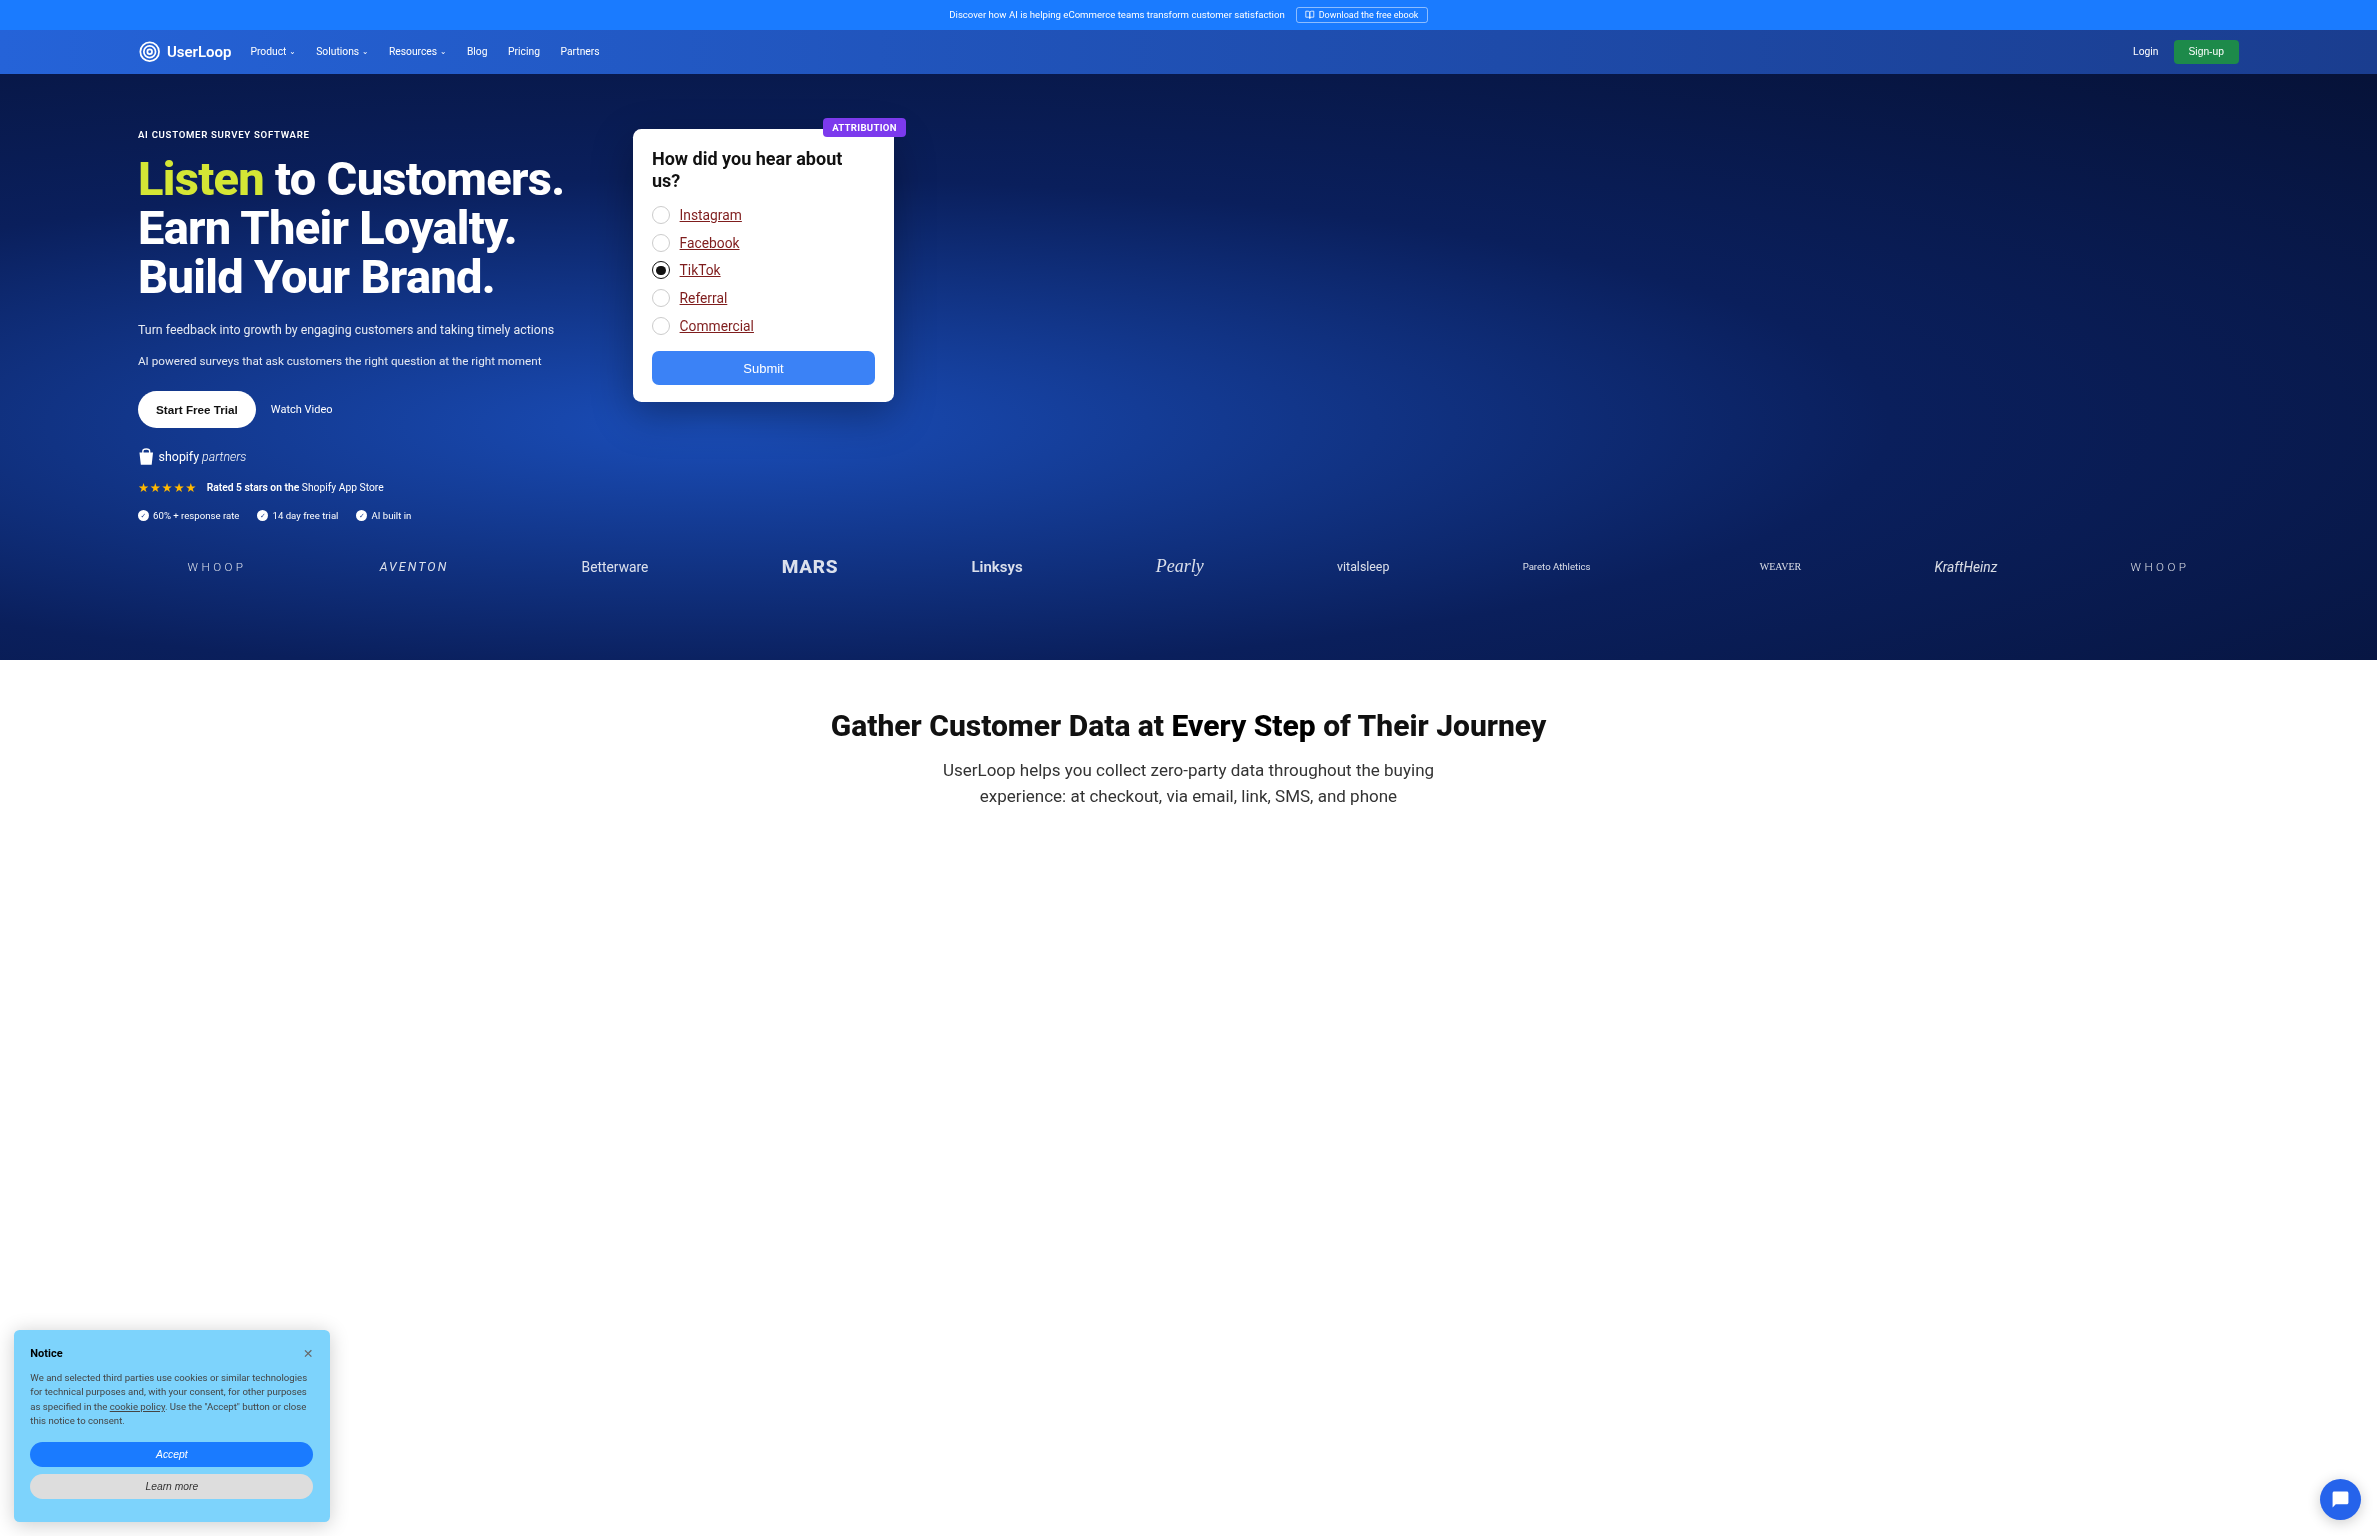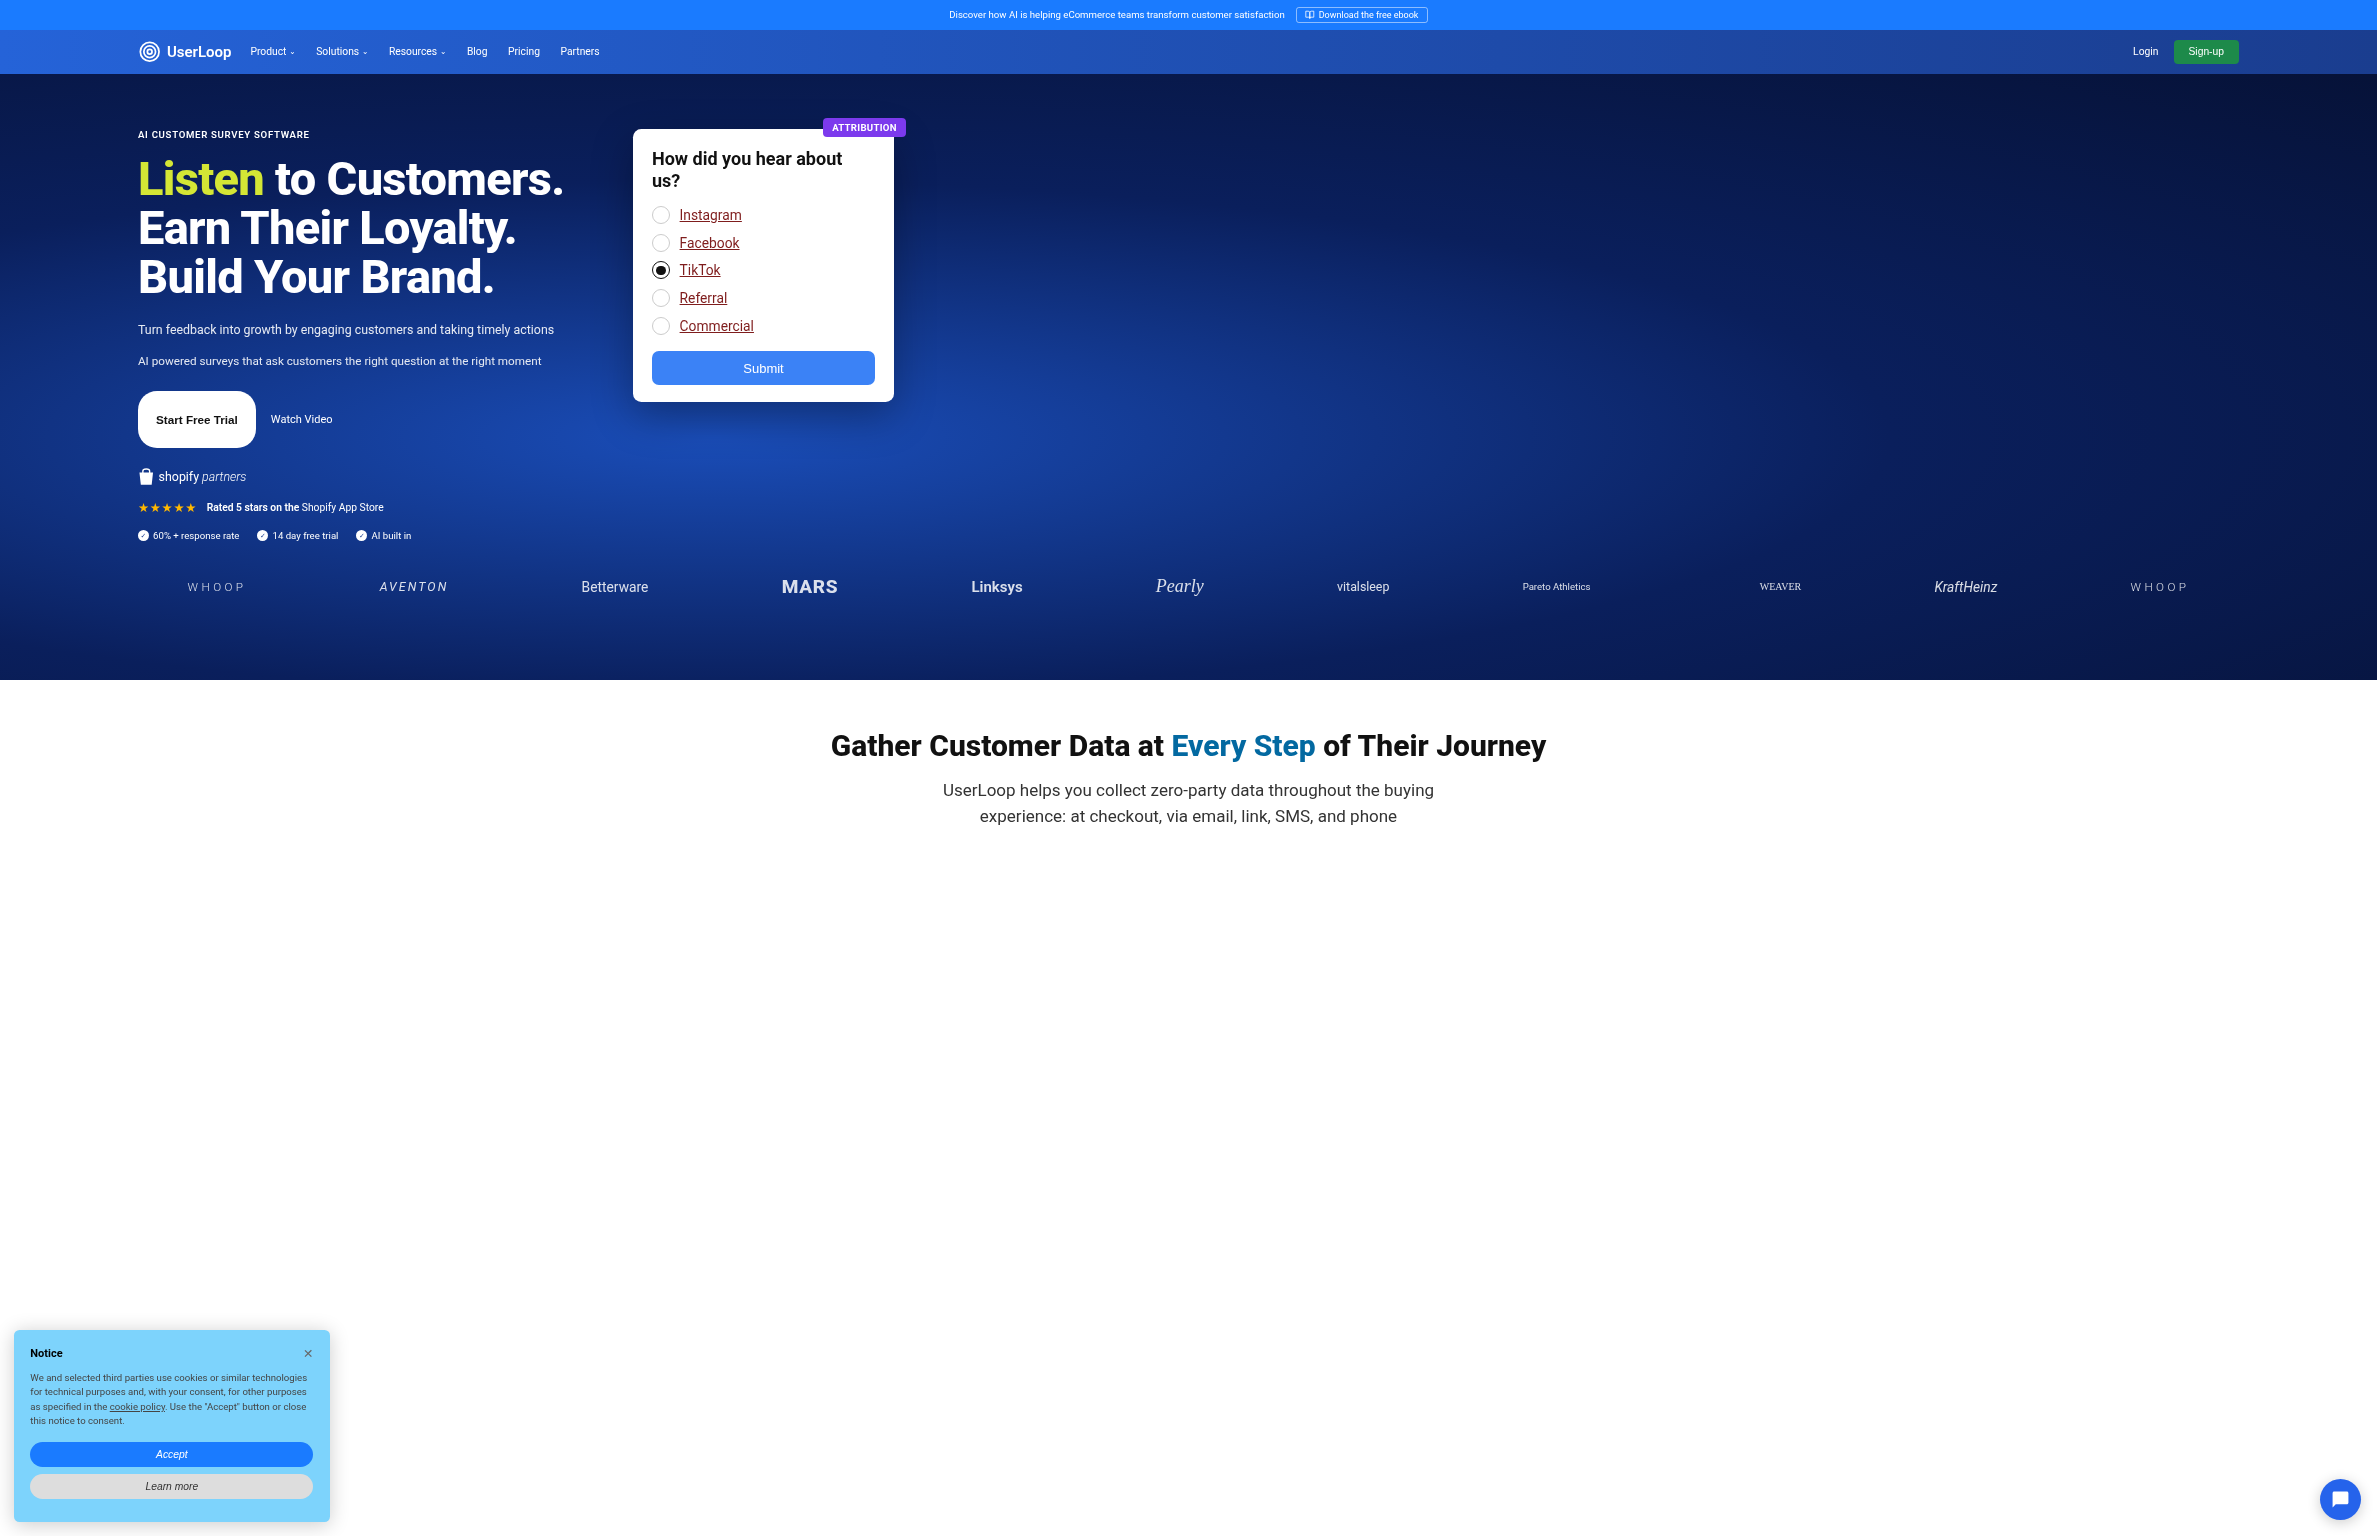--- a/index.html
+++ b/index.html
@@ -21,21 +21,21 @@
 
 .hero { background: radial-gradient(ellipse at 30% 60%, #1a4db8 0%, #0a1f5c 50%, #061238 100%); padding: 55px 138px 41px; color: #fff; position: relative; }
 .hero-content { display: flex; gap: 55px; align-items: flex-start; }
 .hero-left { flex: 1; max-width: 440px; }
 .eyebrow { font-size: 9.6px; font-weight: 600; letter-spacing: 0.7px; margin-bottom: 13.8px; }
 .hero-title { font-size: 47px; font-weight: 800; line-height: 1.05; margin-bottom: 19px; letter-spacing: -0.7px; }
 .hero-title .highlight { color: #d4e635; }
 .subtitle { font-size: 12.4px; line-height: 1.5; margin-bottom: 13.8px; color: #e5e9f2; }
 .subtitle2 { font-size: 11.7px; line-height: 1.5; margin-bottom: 20.6px; color: #e5e9f2; }
 .cta-row { display: flex; gap: 15px; align-items: center; margin-bottom: 19px; }
-.trial-btn { background: #fff; color: #111; padding: 22px 18px; border-radius: 19px; border: none; font-size: 11.7px; font-weight: 600; cursor: pointer; }
+.trial-btn { background: #fff; color: #111; padding: 12px 18px; border-radius: 19px; border: none; font-size: 11.7px; font-weight: 600; cursor: pointer; }
 .watch-link { color: #fff; font-size: 11px; cursor: pointer; }
 .shopify-partners { display: flex; align-items: center; gap: 4.1px; font-size: 12.4px; margin-bottom: 13.8px; font-weight: 300; }
 .shopify-partners svg { width: 16.5px; height: 19px; }
 .rating-row { display: flex; align-items: center; gap: 9.6px; font-size: 10.3px; margin-bottom: 15px; }
 .stars { color: #ffb800; font-size: 12.4px; letter-spacing: 0.7px; }
 .rating-text .bold { font-weight: 600; }
 .features-row { display: flex; gap: 18px; font-size: 9.6px; }
 .feature-item { display: flex; align-items: center; gap: 4.1px; }
 .check-circle { width: 11px; height: 11px; border-radius: 50%; background: #fff; color: #1a3d8f; display: flex; align-items: center; justify-content: center; font-size: 6.9px; }
 
@@ -57,21 +57,21 @@
 .brand-pearly { font-style: italic; font-family: cursive; font-size: 18px; }
 .brand-whoop { font-weight: 300; letter-spacing: 3.4px; font-size: 11.7px; }
 .brand-kraftheinz { font-style: italic; font-size: 13.8px; }
 .brand-betterware { font-size: 13.8px; }
 .brand-vitalsleep { font-size: 12.4px; }
 .brand-pareto { font-size: 9.6px; }
 .brand-weaver { font-family: serif; font-size: 10px; margin-left: 36px; }
 
 .journey-section { background: #fff; padding: 48px 138px 41px; text-align: center; }
 .journey-title { font-size: 30px; font-weight: 800; color: #111; margin-bottom: 15px; }
-.journey-title .blue { color: #0369a1; }
+.journey-title .blue { color: #000000; }
 .journey-sub { font-size: 17px; color: #333; line-height: 1.5; max-width: 495px; margin: 4px auto; }
 
 .cookie-notice { position: fixed; bottom: 13.8px; left: 13.8px; width: 316px; background: #7dd3fc; border-radius: 5.5px; box-shadow: 0 2.8px 20.6px rgba(0,0,0,0.2); padding: 16.5px; z-index: 100; }
 .cookie-header { display: flex; justify-content: space-between; align-items: center; margin-bottom: 9.6px; }
 .cookie-title { font-size: 11px; font-weight: 700; }
 .cookie-close { cursor: pointer; color: #666; font-size: 12.4px; }
 .cookie-text { font-size: 9.6px; color: #444; line-height: 1.5; margin-bottom: 13.8px; }
 .cookie-text .link { text-decoration: underline; cursor: pointer; }
 .cookie-btn { width: 100%; padding: 6.9px; border-radius: 15px; border: none; font-size: 10.3px; cursor: pointer; margin-bottom: 6.9px; font-style: italic; }
 .cookie-accept { background: #1a7bff; color: #fff; }

